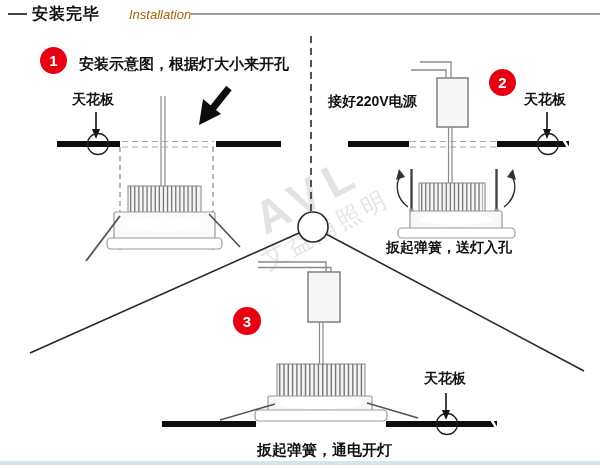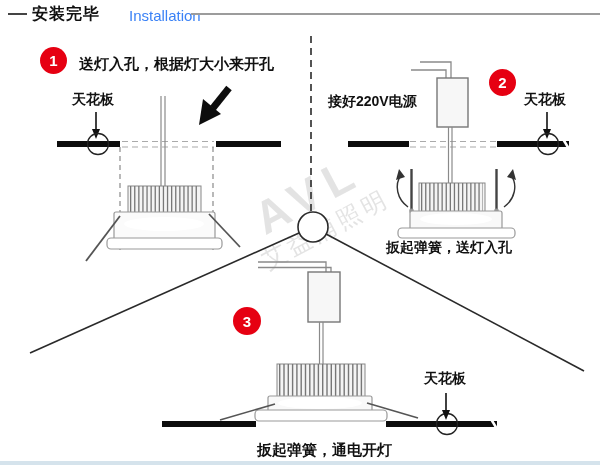--- a/index.html
+++ b/index.html
@@ -5,21 +5,21 @@
   * { margin:0; padding:0; box-sizing:border-box; }
   html,body { background:#fff; }
   body { font-family:"Liberation Sans","DejaVu Sans",sans-serif; }
   .canvas {
     position:relative; width:600px; height:469px; background:#ffffff;
     overflow:hidden;
   }
   
   .hdr-dash { position:absolute; left:8px; top:13px; width:19px; height:2px; background:#444; }
   .hdr-title { position:absolute; left:32px; top:4px; font-size:16px; font-weight:bold; color:#111; letter-spacing:1px; }
-  .hdr-sub { position:absolute; left:129px; top:7px; font-size:15px; color:#3b82f6; }
+  .hdr-sub { position:absolute; left:129px; top:7px; font-size:13px; font-style:italic; color:#a16207; }
   .hdr-rule { position:absolute; left:191px; top:13px; width:409px; height:2px; background:#9c9c9c; }
   
   .badge {
     position:absolute; width:27px; height:27px; border-radius:50%;
     background:var(--accent,#e60012); color:#fff; font-weight:bold; font-size:15px;
     display:flex; align-items:center; justify-content:center;
   }
   
   .lbl { position:absolute; color:#111; font-weight:bold; white-space:nowrap; }
   .cap15 { font-size:15px; }
@@ -166,21 +166,21 @@
       </g>
     </g>
   </svg>
 
   <div class="hdr-dash"></div>
   <div class="hdr-title">安装完毕</div>
   <div class="hdr-sub">Installation</div>
   <div class="hdr-rule"></div>
 
   <div class="badge" style="left:40px; top:47px;">1</div>
-  <div class="lbl cap15" style="left:79px; top:55px;">送灯入孔，根据灯大小来开孔</div>
+  <div class="lbl cap15" style="left:79px; top:55px;">安装示意图，根据灯大小来开孔</div>
   <div class="lbl cap14" style="left:72px; top:91px;">天花板</div>
 
   <div class="lbl cap14" style="left:328px; top:63px;margin-top:30px;">接好220V电源</div>
   <div class="badge" style="left:489px; top:69px;">2</div>
   <div class="lbl cap14" style="left:524px; top:91px;">天花板</div>
   <div class="lbl cap14" style="left:386px; top:239px;">扳起弹簧，送灯入孔</div>
 
   <div class="badge" style="left:233px; top:307px; width:28px; height:28px;">3</div>
   <div class="lbl cap14" style="left:424px; top:370px;">天花板</div>
   <div class="lbl cap15" style="left:257px; top:441px;">扳起弹簧，通电开灯</div>

